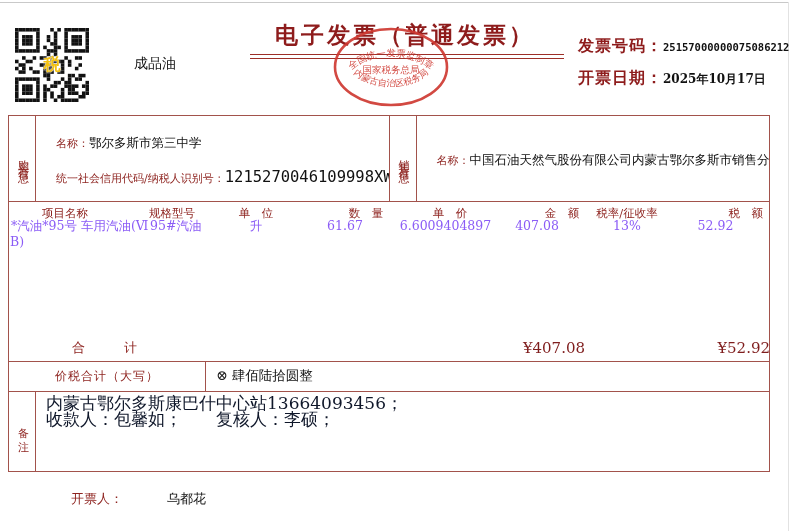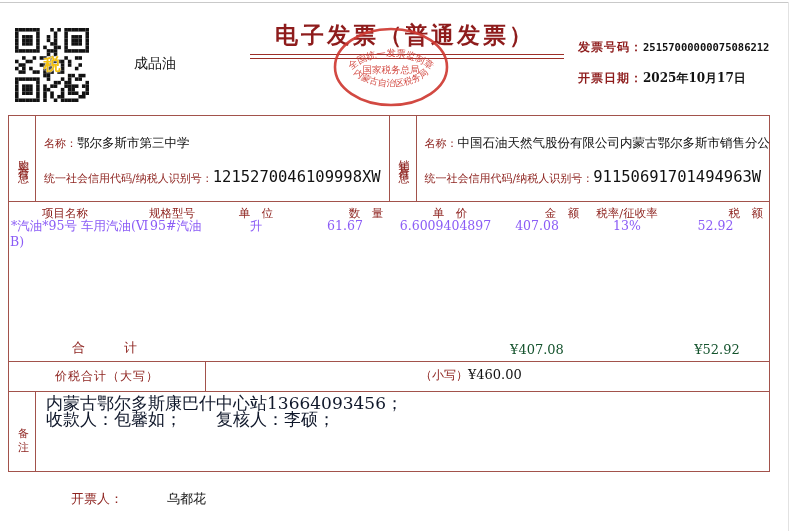--- a/index.html
+++ b/index.html
@@ -18,56 +18,56 @@
   .product-type{position:absolute;left:134px;top:55px;font-size:14px;color:#151515;
     font-family:"DejaVu Serif",serif;}
   .title{position:absolute;left:240px;top:20px;width:330px;text-align:center;
     font-size:23px;font-weight:bold;letter-spacing:3px;color:#8e1c1c;
     font-family:"DejaVu Serif",serif;}
   .title-rule{position:absolute;left:250px;top:54px;width:314px;height:3px;
     border-top:1.5px solid #9d2f28;border-bottom:1.5px solid #9d2f28;}
   .stamp{position:absolute;left:331px;top:26px;width:120px;height:82px;opacity:.92;}
   .meta{position:absolute;left:578px;top:36px;}
   .meta-row{margin-bottom:11px;white-space:nowrap;}
-  .meta-label{font-size:12px;font-weight:bold;color:#8e1c1c;font-family:"DejaVu Serif",serif;letter-spacing:1px;}
+  .meta-label{font-size:16px;font-weight:bold;color:#8e1c1c;font-family:"DejaVu Serif",serif;letter-spacing:1px;}
   .meta-val{font-size:10.5px;font-weight:bold;color:#111;font-family:"DejaVu Sans Mono",monospace;}
   .meta-val.date{font-size:12px;font-family:"DejaVu Serif",serif;letter-spacing:0;}
 
   
   .box{position:absolute;left:8px;top:115px;width:762px;height:357px;
     border:1.5px solid #a2524b;display:flex;flex-direction:column;box-sizing:border-box;}
   .vcol{width:26px;flex:0 0 26px;display:flex;align-items:center;justify-content:center;}
   .vlabel{writing-mode:vertical-rl;text-orientation:upright;font-size:11px;
     letter-spacing:3px;color:#8e2420;font-family:"DejaVu Serif",serif;}
   .vlabel.wide{letter-spacing:13px;}
 
   .rowA{height:85px;flex:0 0 85px;border-bottom:1.5px solid #a2524b;display:flex;}
   .party{flex:1;display:flex;flex-direction:column;justify-content:space-around;
-    padding:8px 4px 8px 8px;box-sizing:border-box;overflow:hidden;}
+    padding:8px 4px 8px 20px;box-sizing:border-box;overflow:hidden;}
   .party .line{white-space:nowrap;}
   .flabel{font-size:11px;color:#8e2420;font-family:"DejaVu Serif",serif;}
   .fval{font-size:12.5px;color:#111;font-family:"DejaVu Serif",serif;}
   .fid{font-size:15.5px;color:#111;font-family:"DejaVu Sans Mono",monospace;letter-spacing:0;}
   .sep-l{border-left:1.5px solid #a2524b;}
   .sep-r{border-right:1.5px solid #a2524b;}
 
   .rowB{flex:1;position:relative;border-bottom:1.5px solid #a2524b;}
   .th{position:absolute;top:4px;font-size:11.5px;color:#8e2420;white-space:nowrap;
     font-family:"DejaVu Serif",serif;transform:translateX(-50%);}
   .th.right{transform:none;}
   .cell{position:absolute;font-size:12.5px;color:#8b5cf6;white-space:nowrap;
     font-family:"DejaVu Serif",serif;}
   .tr{text-align:center;}
   .tc{text-align:center;}
   .total-label{position:absolute;left:63px;bottom:4px;font-size:13px;color:#8e2420;
     font-family:"DejaVu Serif",serif;white-space:pre;}
-  .total-val{position:absolute;bottom:4px;font-size:13px;color:#14532d;
-    font-family:"DejaVu Serif",serif;text-align:center;}
-
-  .rowC{height:29px;flex:0 0 29px;border-bottom:1.5px solid #a2524b;display:flex;gap:16px;}
+  .total-val{position:absolute;bottom:4px;font-size:15px;color:#7f1d1d;
+    font-family:"DejaVu Serif",serif;text-align:right;}
+
+  .rowC{height:29px;flex:0 0 29px;border-bottom:1.5px solid #a2524b;display:flex;}
   .rowC-left{flex:0 0 196px;display:flex;align-items:center;justify-content:center;
     border-right:1.5px solid #a2524b;}
   .rowC-label{font-size:12px;color:#8e2420;font-family:"DejaVu Serif",serif;letter-spacing:1px;}
   .rowC-right{flex:1;position:relative;}
   .words{position:absolute;left:10px;top:5px;font-size:13.5px;color:#111;
     font-family:"DejaVu Serif",serif;}
   .cur-sym{font-size:14px;margin-right:4px;color:#222;}
   .small-amt{position:absolute;left:198px;top:5px;font-size:13px;white-space:nowrap;}
   .small-amt .lbl{color:#8e2420;font-family:"DejaVu Serif",serif;font-size:12px;}
   .small-amt .num{color:#111;font-family:"DejaVu Serif",serif;}
@@ -343,23 +343,20 @@
         <span class="flabel">统一社会信用代码/纳税人识别号：</span><span class="fid">1215270046109998XW</span>
       </div>
     </div>
     <div class="vcol sep-l sep-r">
       <span class="vlabel">销售方信息</span>
     </div>
     <div class="party">
       <div class="line">
         <span class="flabel">名称：</span><span class="fval">中国石油天然气股份有限公司内蒙古鄂尔多斯市销售分公司</span>
       </div>
-      <div class="line">
-        <span class="flabel">统一社会信用代码/纳税人识别号：</span><span class="fid">91150691701494963W</span>
-      </div>
     </div>
   </div>
 
   <div class="rowB">
     <span class="th" style="left:56px">项目名称</span>
     <span class="th" style="left:163px">规格型号</span>
     <span class="th" style="left:247px">单　位</span>
     <span class="th" style="left:357px">数　量</span>
     <span class="th" style="left:441px">单　价</span>
     <span class="th" style="left:553px">金　额</span>
@@ -379,23 +376,21 @@
     <span class="total-label">合　　　计</span>
     <span class="total-val" style="left:480px;width:96px">¥407.08</span>
     <span class="total-val" style="left:655px;width:106px">¥52.92</span>
   </div>
 
   <div class="rowC">
     <div class="rowC-left">
       <span class="rowC-label">价税合计（大写）</span>
     </div>
     <div class="rowC-right">
-      <span class="small-amt">
-        <span class="lbl">（小写）</span><span class="num">¥460.00</span>
-      </span>
+      <span class="words"><span class="cur-sym">⊗</span><span>肆佰陆拾圆整</span></span>
     </div>
   </div>
 
   <div class="rowD">
     <div class="vcol sep-r">
       <span class="vlabel wide">备注</span>
     </div>
     <div class="remarks">
       <div>内蒙古鄂尔多斯康巴什中心站13664093456；</div>
       <div>收款人：包馨如；　　复核人：李硕；</div>

